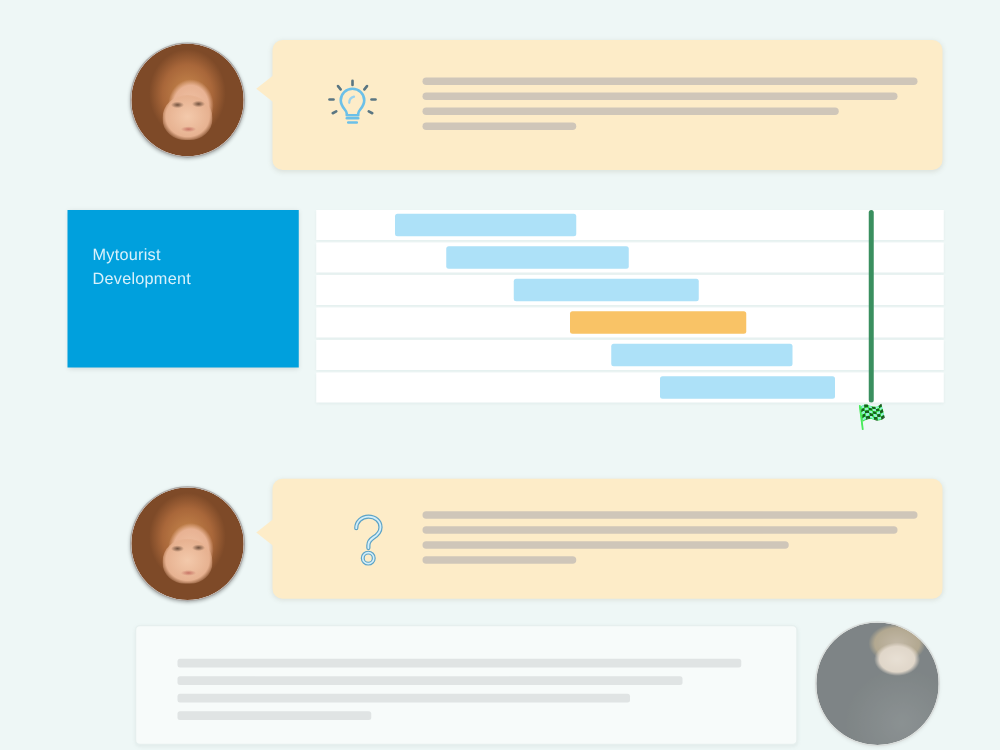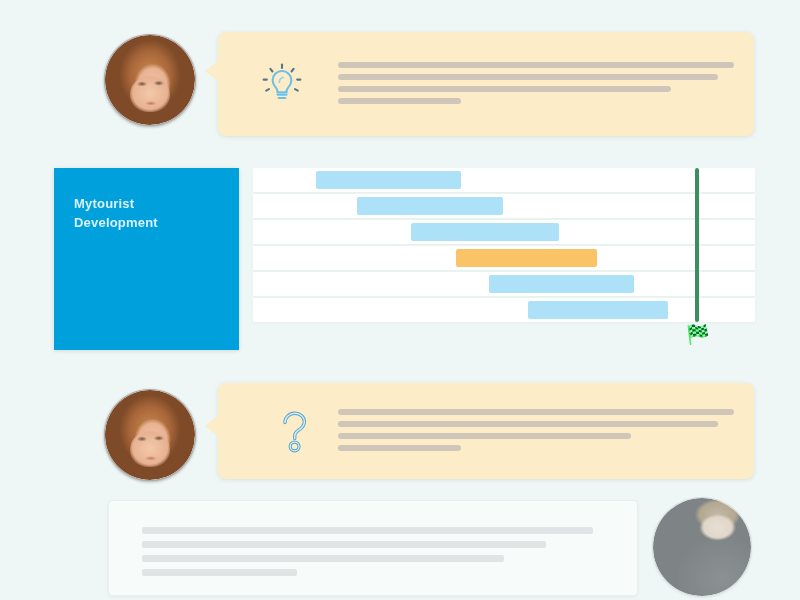--- a/index.html
+++ b/index.html
@@ -194,21 +194,21 @@
     <div class="lines" style="left:120px; top:30px; width:396px;">
       <div class="ln" style="width:100%"></div>
       <div class="ln" style="width:96%"></div>
       <div class="ln" style="width:84%"></div>
       <div class="ln" style="width:31%"></div>
     </div>
   </div>
 
   <div class="gantt" style="left:0px; top:160px; width:800px; height:200px;">
 
-    <div class="gantt-title-panel" style="left:54px; top:8px; width:185px; height:182px;font-weight:bold;">
+    <div class="gantt-title-panel" style="left:54px; top:8px; width:185px; height:126px;">
       <div class="gantt-title-text">Mytourist
 Development</div>
     </div>
 
     <div class="gantt-grid" style="left:253px; top:8px; width:502px; height:152px;">
 
       <div class="g-row" style="top:0px;   height:24px;">
         <div class="g-bar blue" style="left:12.5%; top:3px; width:29.0%; height:18px;"></div>
       </div>
 

